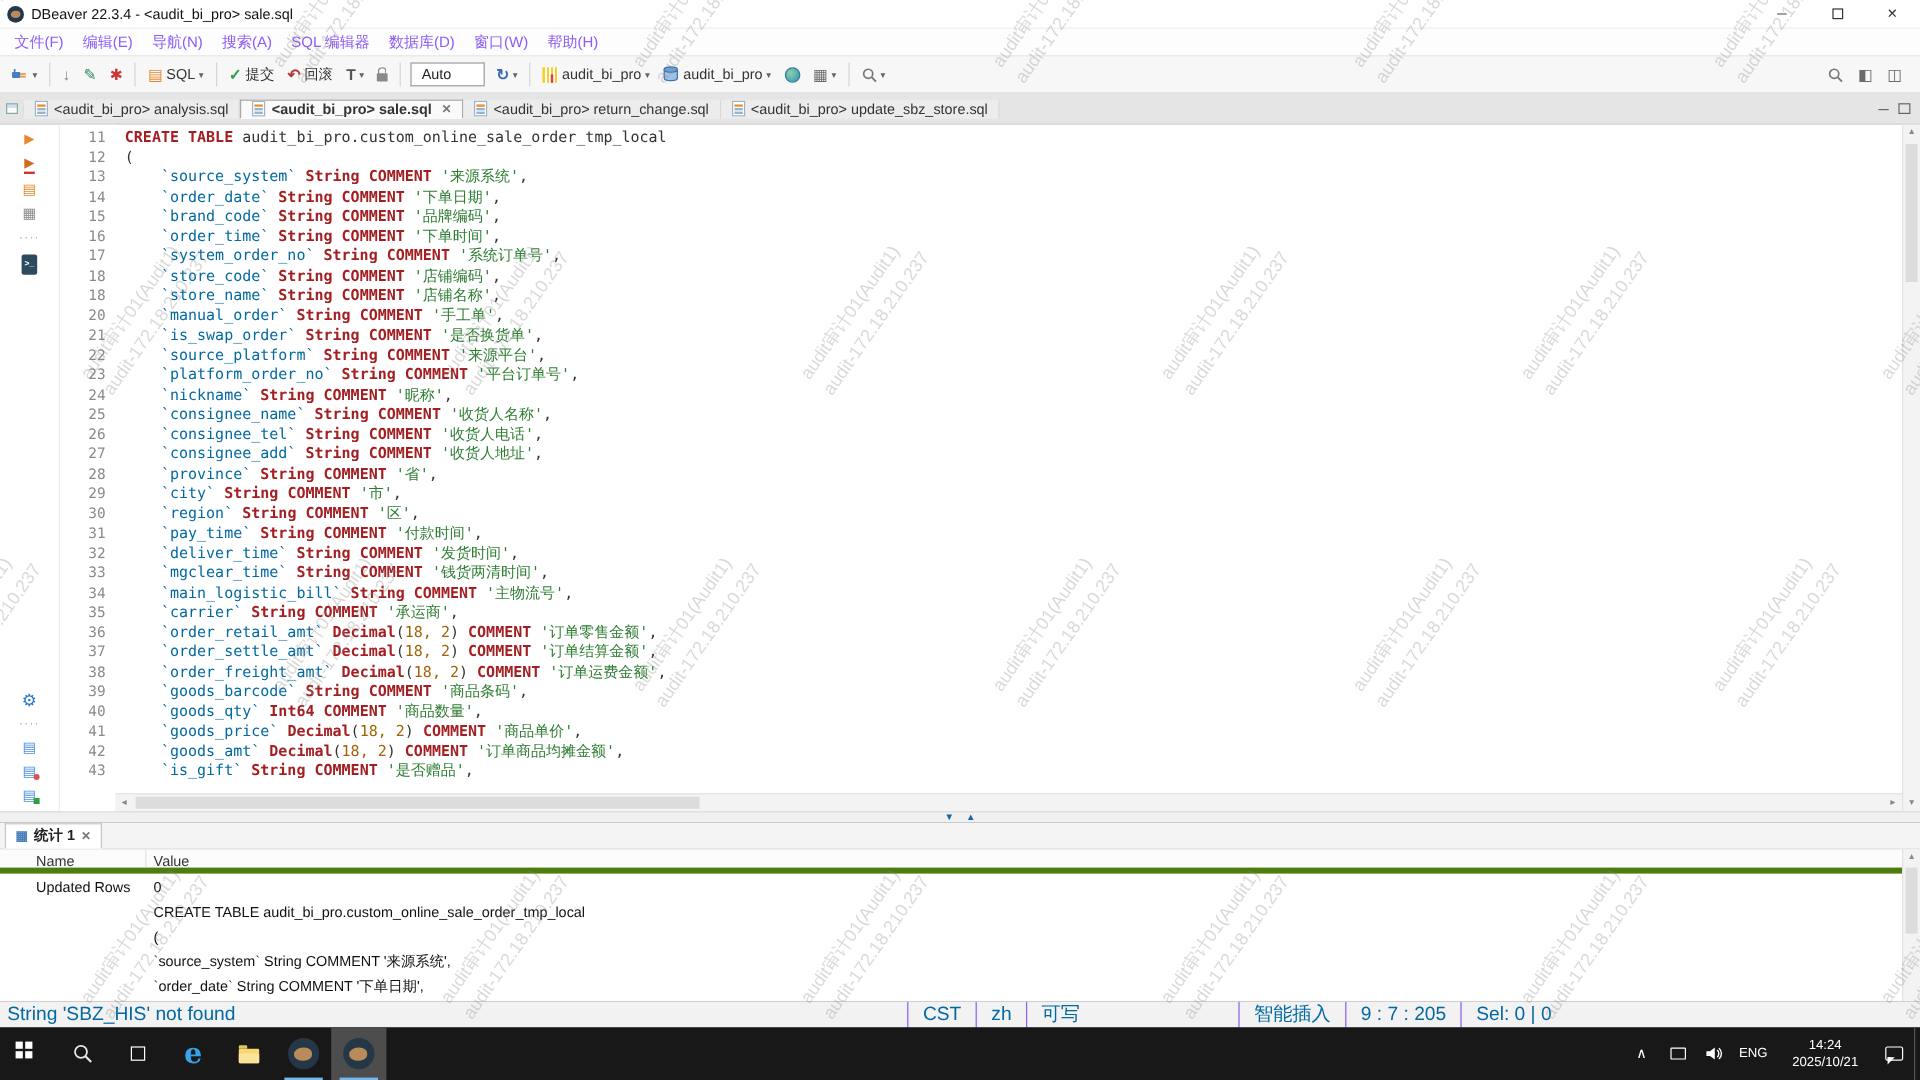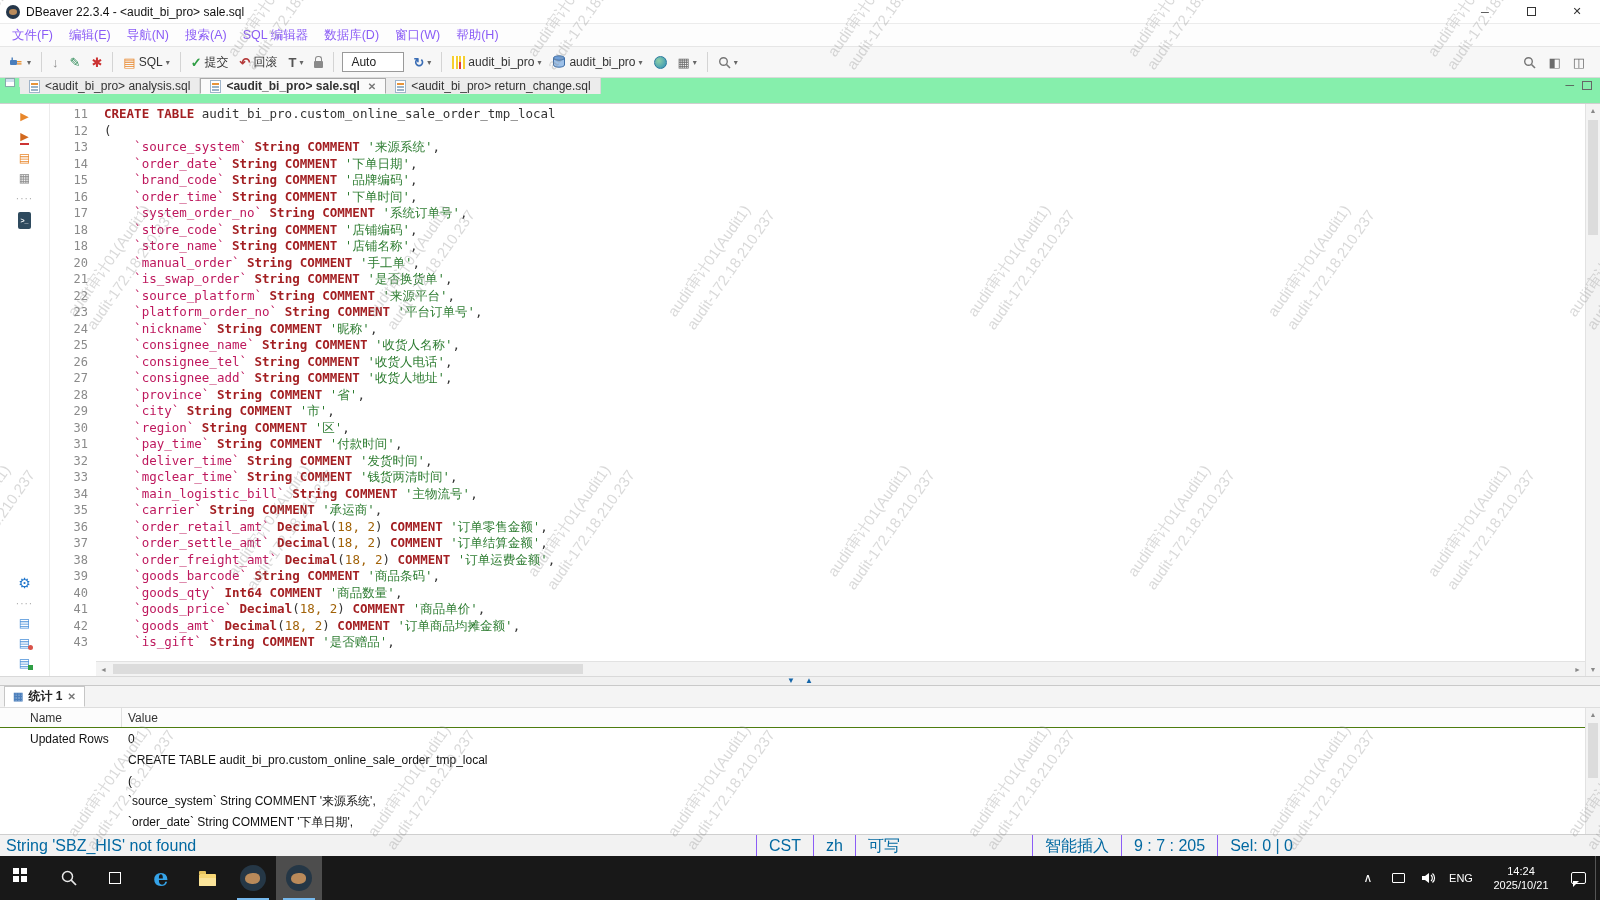--- a/index.html
+++ b/index.html
@@ -37,21 +37,21 @@
   .ic-grid{color:#6a6a6a}
   .combo{border:1px solid #9a9a9a;background:#fff;padding:2px 16px 2px 8px;min-width:62px;margin:0 3px}
   .lock{width:9px;height:7px;background:#8a8a8a;border-radius:1px;position:relative;margin-top:5px}
   .lock:before{content:"";position:absolute;top:-5px;left:1px;width:5px;height:5px;border:1.5px solid #8a8a8a;border-bottom:none;border-radius:3px 3px 0 0}
   .chbars{width:13px;height:13px;background:repeating-linear-gradient(90deg,#f6cf2f 0 2px,#fff 2px 3.5px);position:relative}
   .chbars:after{content:"";position:absolute;left:7px;bottom:0;width:2px;height:7px;background:#e23b3b}
   .globe{width:13px;height:13px;border-radius:50%;background:radial-gradient(circle at 35% 35%,#8fd0a8,#2e8fb8);border:1px solid #2a7a9e}
   .tb-right{margin-left:auto;display:flex;align-items:center;gap:2px;padding-right:6px}
 
   
-  .tabbar{height:26px;background:#86efac;border-bottom:1px solid #cfcfcf;display:flex;align-items:flex-start}
+  .tabbar{height:26px;background:#e5e5e5;border-bottom:1px solid #cfcfcf;display:flex;align-items:center}
   .tb-restore{width:20px;display:flex;align-items:center;justify-content:center;border-right:1px solid #ddd}
   .tb-restore span{width:10px;height:9px;border:1px solid #8aa;display:inline-block;background:linear-gradient(#cfe0ef 40%,#fff 40%)}
   .tabs{display:flex;align-items:stretch}
   .tab{display:flex;align-items:center;gap:5px;padding:0 9px;border-right:1px solid #d8d8d8;background:#ececec;color:#333;font-size:12px;white-space:nowrap}
   .tab.active{background:#fafafa;border:1px solid #a9a9a9;border-bottom:1px solid #fafafa;font-weight:bold}
   .ficon{width:11px;height:13px;background:#fff;border:1px solid #9fb4c9;position:relative;flex:0 0 auto}
   .ficon:after{content:"";position:absolute;left:1px;top:2px;width:7px;height:2px;background:#e8943a;box-shadow:0 3px 0 #9bb3c8,0 6px 0 #9bb3c8}
   .tclose{color:#777;font-size:10px;margin-left:3px}
   .tab-right{margin-left:auto;display:flex;align-items:center;gap:8px;padding-right:8px;color:#555}
   .tab-right .mx{width:10px;height:9px;border:1px solid #666;display:inline-block}
@@ -74,21 +74,21 @@
   .ls.doc-g:after{content:"";position:absolute;right:-3px;bottom:0;width:5px;height:5px;background:#2f9e44}
   .mt-auto{margin-top:auto}
 
   .editor{flex:1;display:flex;min-width:0;position:relative}
   .gutter{width:46px;flex:0 0 auto;text-align:right;padding:2px 8px 0 0;font-family:"DejaVu Sans Mono",monospace;font-size:12px;color:#8a8a8a;background:#fff}
   .lnum{height:16.5px;line-height:16.5px}
   .codewrap{flex:1;position:relative;overflow:hidden}
   #code{position:absolute;left:0;top:2px;right:0;padding-left:8px;font-family:"DejaVu Sans Mono",monospace;font-size:12.5px;white-space:pre}
   .cline{height:16.5px;line-height:16.5px}
   .k{color:#a31f22;font-weight:bold}
-  .i{color:#be185d}
+  .i{color:#0369a1}
   .s{color:#2e7d32}
   .n{color:#a16207}
   .p{color:#333}
 
   .hscroll{position:absolute;left:0;right:0;bottom:0;height:15px;background:#f3f3f3;border-top:1px solid #e2e2e2;display:flex;align-items:center}
   .hs-arrow{width:15px;text-align:center;font-size:7px;color:#888}
   .hs-thumb{position:absolute;left:17px;width:470px;top:2px;bottom:2px;background:#dcdcdc}
   .vscroll{width:15px;flex:0 0 auto;background:#f3f3f3;border-left:1px solid #e2e2e2;position:relative}
   .vs-up,.vs-dn{position:absolute;left:0;right:0;text-align:center;font-size:7px;color:#888}
   .vs-up{top:3px}.vs-dn{bottom:3px}
@@ -98,21 +98,21 @@
   .sash{height:10px;background:#f0f0f0;border-top:1px solid #d9d9d9;border-bottom:1px solid #c9c9c9;display:flex;align-items:center;justify-content:center;gap:10px}
   .sash span{font-size:8px;color:#1565a8;line-height:8px}
 
   
   .bottompanel{height:148px;display:flex;flex-direction:column;position:relative;background:#fff}
   .ptabbar{height:22px;background:#f4f4f4;border-bottom:1px solid #ddd;display:flex;align-items:stretch;padding-left:4px}
   .ptab{display:flex;align-items:center;gap:5px;padding:0 8px;font-size:12px}
   .ptab.active{background:#fff;border:1px solid #c6c6c6;border-bottom:1px solid #fff;font-weight:bold}
   .ptab .gicon{color:#4a7ebb;font-size:11px}
   .ptab .pclose{color:#777;font-size:10px}
-  .rheader{height:20px;display:flex;border-bottom:1px solid #4d7c0f;background:#fcfcfc;color:#333}
+  .rheader{height:20px;display:flex;border-bottom:5px solid #4d7c0f;background:#fcfcfc;color:#333}
   .rh-name{width:122px;padding:3px 0 0 30px;border-right:1px solid #e0e0e0}
   .rh-value{flex:1;padding:3px 0 0 6px}
   .rrows{flex:1;overflow:hidden}
   .rrow{height:21px;display:flex;align-items:center}
   .rname{width:122px;padding-left:30px;color:#111}
   .rvalue{flex:1;padding-left:6px;color:#111;white-space:pre}
   .pvscroll{position:absolute;top:22px;right:0;bottom:0;width:15px;background:#f3f3f3;border-left:1px solid #e2e2e2}
   .pvs-up{position:absolute;top:3px;left:0;right:0;text-align:center;font-size:7px;color:#888}
   .pvs-thumb{position:absolute;left:2px;right:2px;top:15px;height:55px;background:#dcdcdc}
 
@@ -278,20 +278,24 @@
           <span class="tlabel">&lt;audit_bi_pro&gt; analysis.sql</span>
         </div>
         <div class="tab active">
           <span class="ficon"></span>
           <span class="tlabel">&lt;audit_bi_pro&gt; sale.sql</span>
           <span class="tclose">✕</span>
         </div>
         <div class="tab">
           <span class="ficon"></span>
           <span class="tlabel">&lt;audit_bi_pro&gt; return_change.sql</span>
+        </div>
+        <div class="tab">
+          <span class="ficon"></span>
+          <span class="tlabel">&lt;audit_bi_pro&gt; update_sbz_store.sql</span>
         </div>
       </div>
     <div class="tab-right">
       <span>─</span>
       <span class="mx"></span>
     </div>
   </div>
 
   <div class="main">
     <div class="leftstrip">

